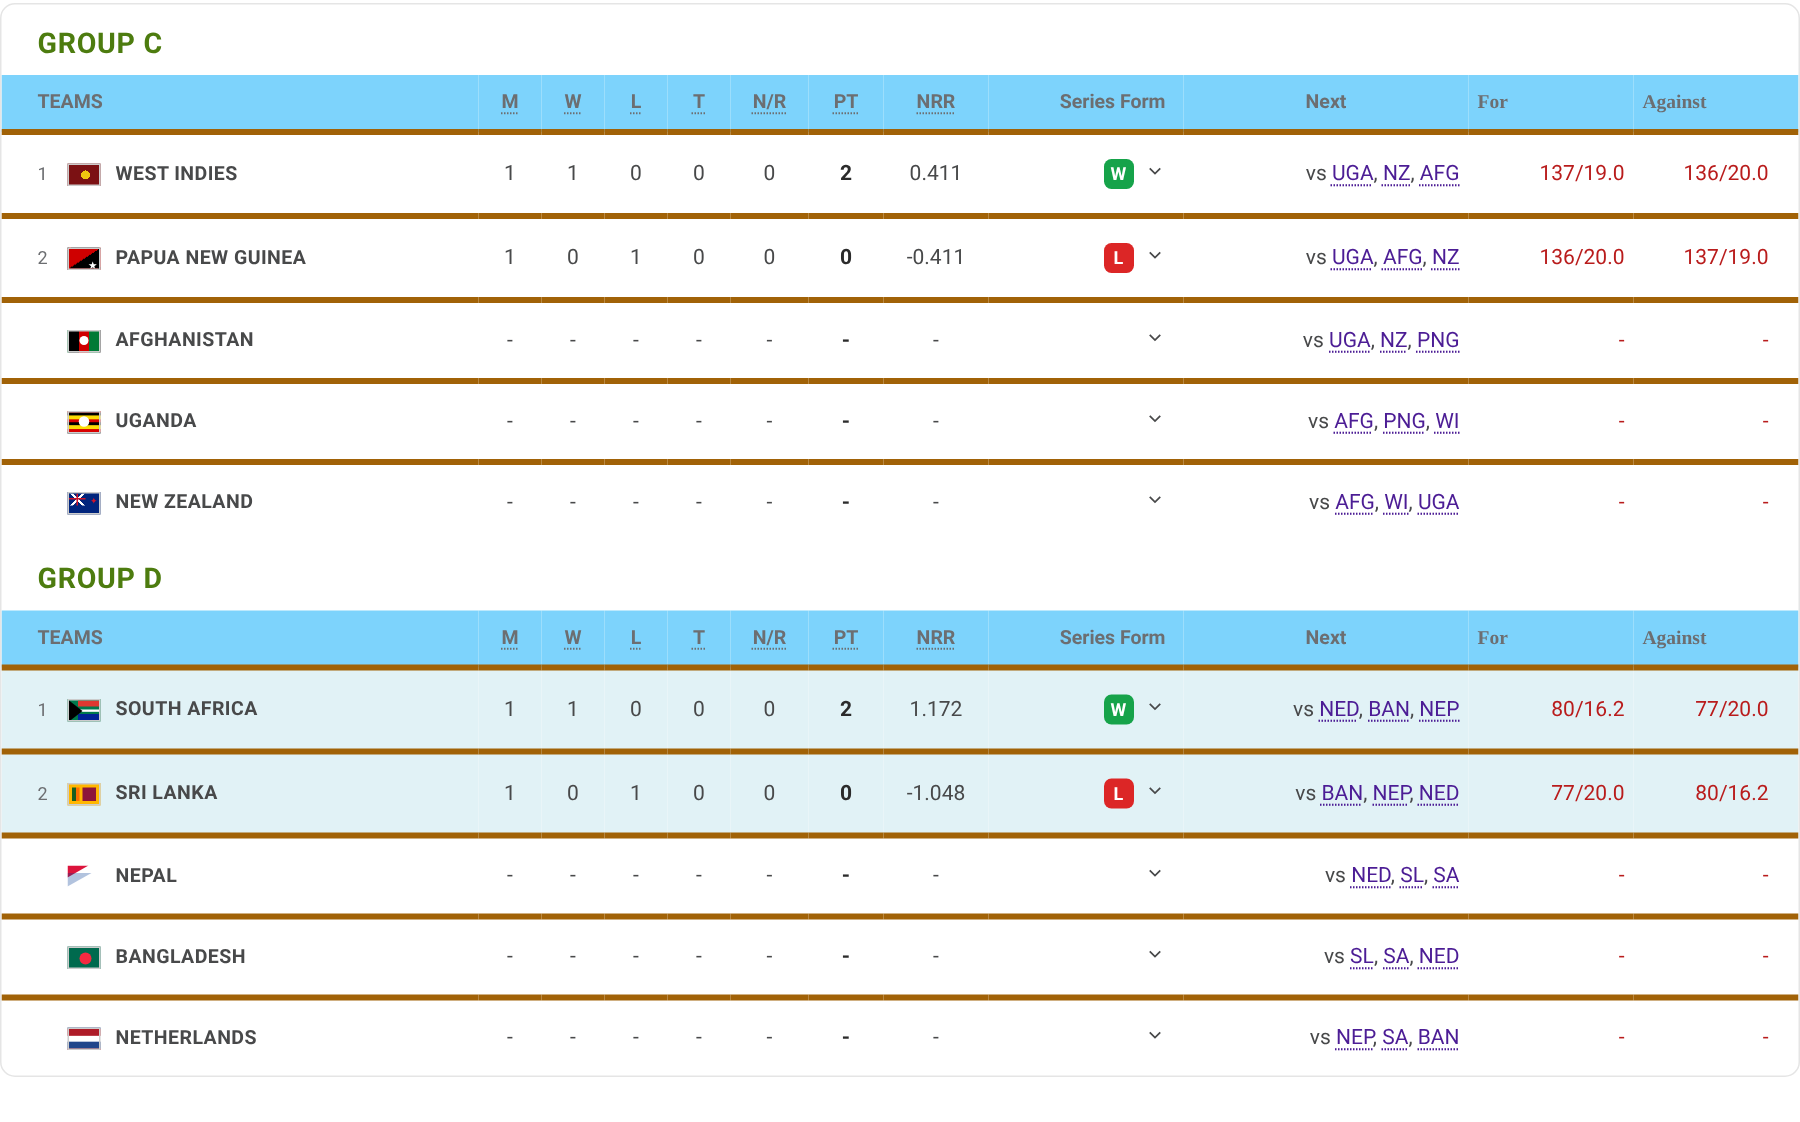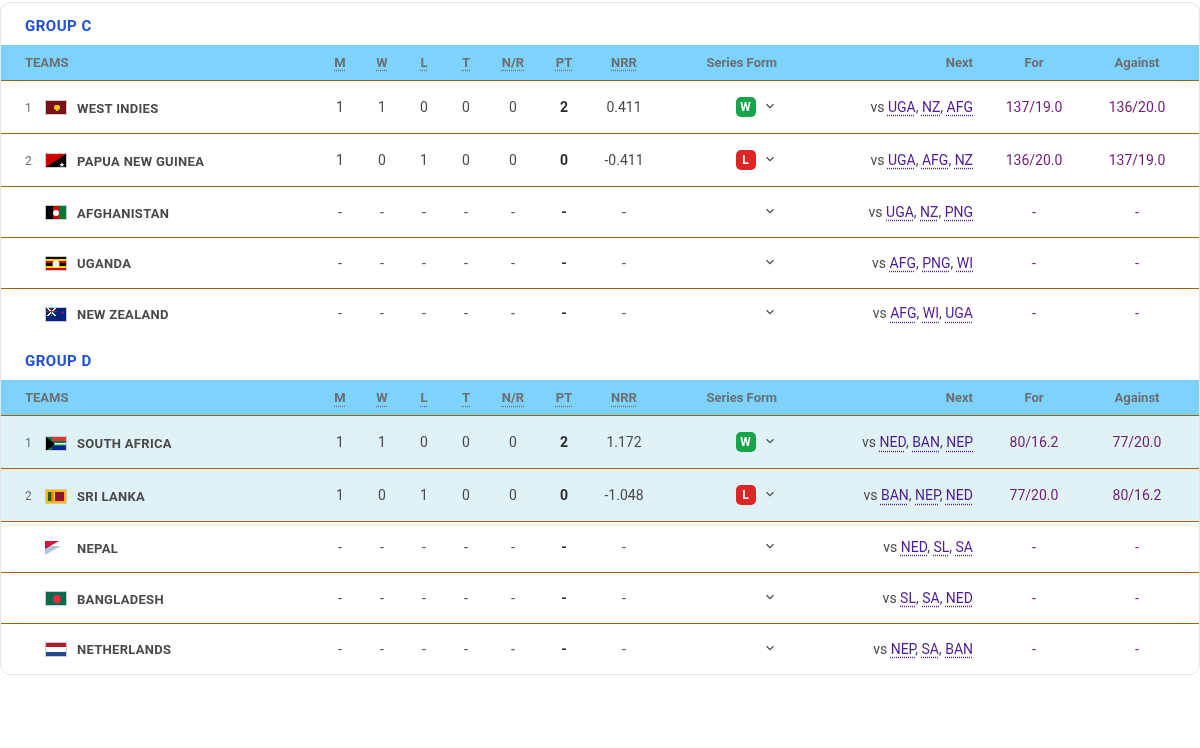--- a/index.html
+++ b/index.html
@@ -1,43 +1,43 @@
 <!DOCTYPE html>
 <html><head>
 <meta charset="utf-8">
 <style>
 * { margin: 0; padding: 0; box-sizing: border-box; }
 body { font-family: -apple-system, BlinkMacSystemFont, "Segoe UI", Roboto, Helvetica, Arial, sans-serif; background: #fff; color: #2b2b2b; font-size: 14px; }
 .container { width: 1200px; border: 1px solid #e5e5e5; border-radius: 10px; overflow: hidden; margin: 2px auto; }
-.group-title { padding: 14px 24px 10px; font-size: 15px; font-weight: 700; letter-spacing: .5px; color: #1d4ed8; }
+.group-title { padding: 14px 24px 10px; font-size: 19px; font-weight: 700; letter-spacing: .5px; color: #4d7c0f; }
 table { width: 100%; border-collapse: collapse; }
 th { background: #7dd3fc; color: #6c6e71; font-size: 13px; font-weight: 700; padding: 10px 6px; text-align: center; }
 th.teams { text-align: left; padding-left: 24px; }
 th .hd { text-decoration: dotted underline; text-underline-offset: 3px; }
 th.form { text-align: right; padding-right: 12px; }
-th.next { text-align: right; }
-th.for, th.against { text-align: center; }
+th.next { text-align: center; }
+th.for, th.against { text-align: left; font-family: Liberation Serif, serif; }
 th.against { padding-right: 20px; }
-tbody tr { border-top: 1px solid #a16207; }
+tbody tr { border-top: 4px solid #a16207; }
 tbody tr.hl { background: #e1f2f6; }
 td { padding: 16px 6px; text-align: center; color: #48494a; font-size: 14px; white-space: nowrap; }
 td.team { text-align: left; padding-left: 24px; }
 .rank { display: inline-block; width: 14px; font-size: 12px; color: #6c6e71; margin-right: 6px; vertical-align: middle; }
 .flag { display: inline-block; width: 22px; height: 15px; border: 1px solid #ccc; vertical-align: middle; margin-right: 10px; background: #ddd; position: relative; overflow: hidden; }
 .name { font-weight: 700; font-size: 13px; letter-spacing: .3px; vertical-align: middle; }
 .pt-bold { font-weight: 700; color: #2b2b2b; }
 td.form { text-align: right; padding-right: 12px; }
 .badge { display: inline-flex; align-items: center; justify-content: center; width: 20px; height: 20px; border-radius: 5px; color: #fff; font-size: 12px; font-weight: 700; margin-right: 4px; vertical-align: middle; }
 .badge.w { background: #16a34a; }
 .badge.l { background: #dc2626; }
 .chev { display: inline-block; vertical-align: middle; }
 .chev svg { width: 14px; height: 14px; stroke: #48494a; stroke-width: 2; fill: none; }
 td.next { text-align: right; font-size: 14px; color: #48494a; }
 td.next .abbr { text-decoration: dotted underline; text-underline-offset: 3px; color: #4c1d95; }
-td.for, td.against { color: #701a75; }
+td.for, td.against { text-align: right; color: #b91c1c; }
 td.against { padding-right: 20px; }
 
 
 .fl-wi { background: #7b1113; }
 .fl-wi::before { content:""; position:absolute; left:4px; top:3px; width:14px; height:9px; background: radial-gradient(circle at 50% 40%, #f1c40f 3px, transparent 3px); }
 .fl-png { background: linear-gradient(to bottom right, #cf0000 0 50%, #000 50% 100%); }
 .fl-png::after { content:"★"; position:absolute; right:1px; bottom:-2px; font-size:7px; color:#fff; }
 .fl-afg { background: linear-gradient(to right, #000 0 33%, #cf0000 33% 66%, #007a36 66% 100%); }
 .fl-afg::after { content:""; position:absolute; left:50%; top:50%; width:6px; height:6px; background:#fff; border-radius:50%; transform:translate(-50%,-50%); }
 .fl-nz { background:#00247d; }

